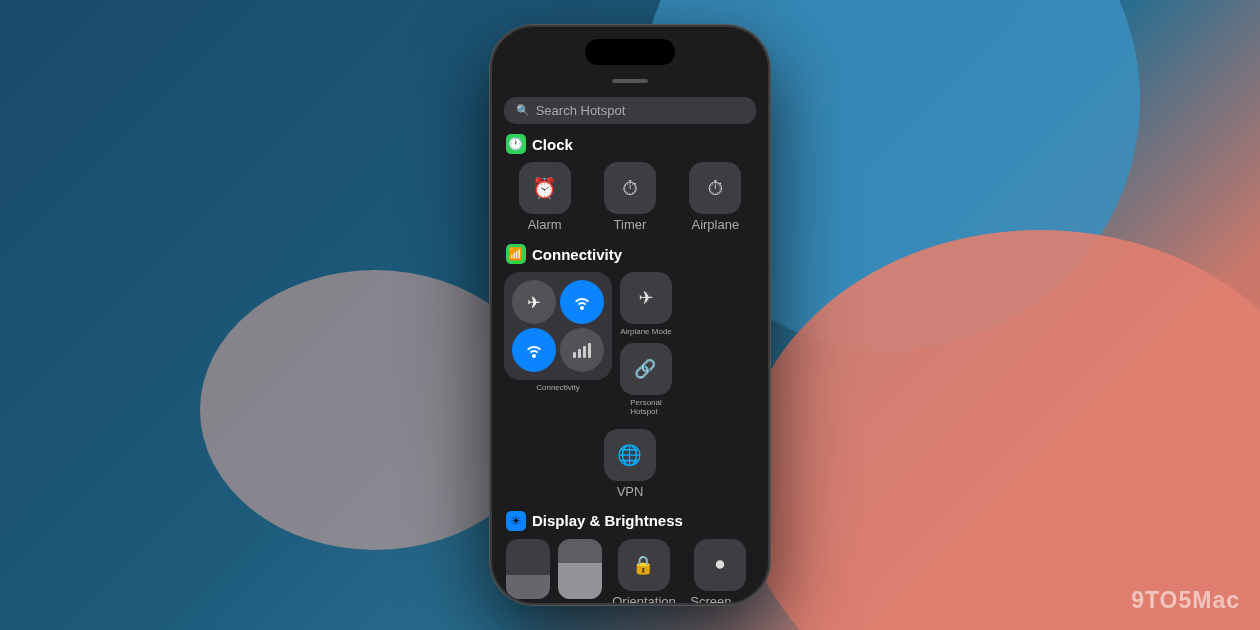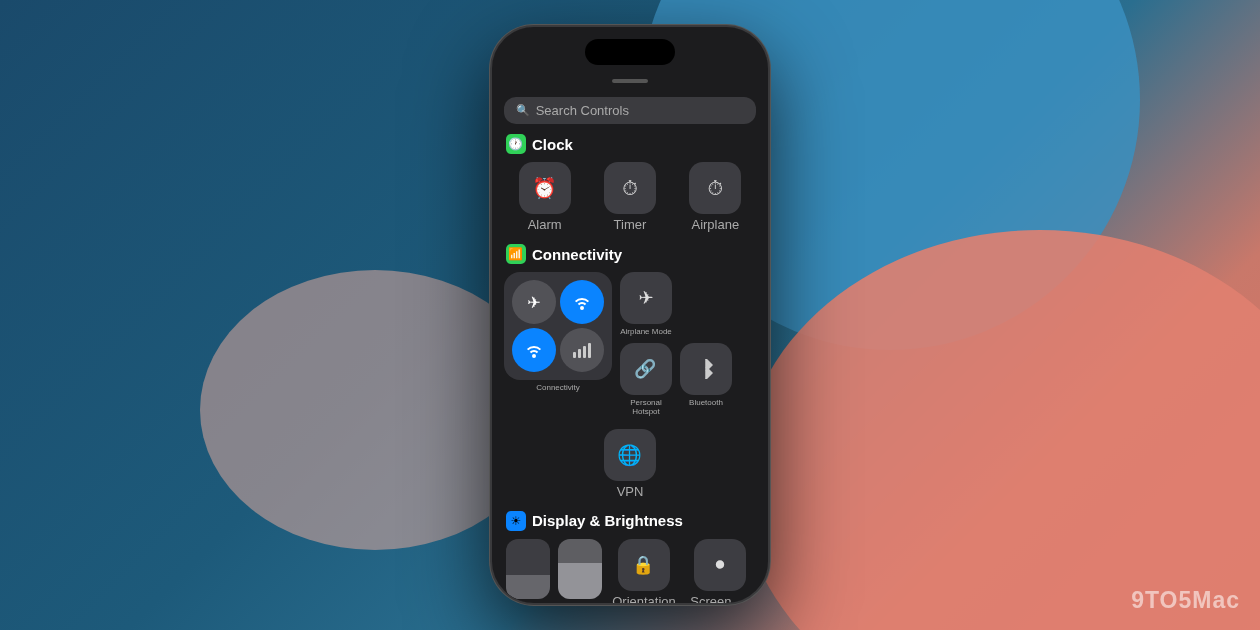--- a/index.html
+++ b/index.html
@@ -317,21 +317,21 @@
       display: flex;
       align-items: center;
       justify-content: center;
       font-size: 18px;
       color: #ddd;
     }
 
     .conn-sm-label {
       color: #aaa;
       font-size: 8px;
-      text-align: center;
+      text-align: left;
       line-height: 1.2;
     }
 
     .conn-label-bottom {
       color: #aaa;
       font-size: 8px;
       text-align: center;
       margin-top: 3px;
     }
 
@@ -403,21 +403,21 @@
     <div class="btn-right"></div>
 
     <div class="iphone-screen">
       <div class="dynamic-island"></div>
       <div class="pull-bar"></div>
 
       <div class="content">
 
         <div class="search-bar">
           <span class="search-icon">🔍</span>
-          <span class="search-text">Search Controls</span>
+          <span class="search-text">Search Hotspot</span>
         </div>
 
         <div class="section-header">
           <div class="section-icon green">🕐</div>
           <span class="section-title">Clock</span>
         </div>
         <div class="clock-items">
           <div class="control-item">
             <div class="control-btn">⏰</div>
             <span class="control-label">Alarm</span>
@@ -468,31 +468,20 @@
               <div class="conn-sm-item">
                 <div class="conn-sm-btn">✈</div>
                 <span class="conn-sm-label">Airplane Mode</span>
               </div>
             </div>
             <div class="conn-small-row">
               <div class="conn-sm-item">
                 <div class="conn-sm-btn">🔗</div>
                 <span class="conn-sm-label">Personal<br>Hotspot</span>
               </div>
-              <div class="conn-sm-item">
-                <div class="conn-sm-btn">
-                  <svg width="14" height="20" viewBox="0 0 14 20" fill="#ccc">
-                    <path d="M7 0 L13 6 L7 12 L7 0Z M7 8 L13 14 L7 20 L7 8Z M7 0 L7 20"></path>
-                    <path d="M7 0 L13 6 L7 12" stroke="#ccc" stroke-width="1.5" fill="none"></path>
-                    <path d="M7 8 L13 14 L7 20" stroke="#ccc" stroke-width="1.5" fill="none"></path>
-                    <line x1="7" y1="0" x2="7" y2="20" stroke="#ccc" stroke-width="1.5"></line>
-                  </svg>
-                </div>
-                <span class="conn-sm-label">Bluetooth</span>
-              </div>
             </div>
           </div>
         </div>
 
         <div class="wifi-row">
           <div class="control-item">
             <div class="control-btn">🌐</div>
             <span class="control-label">VPN</span>
           </div>
         </div>

